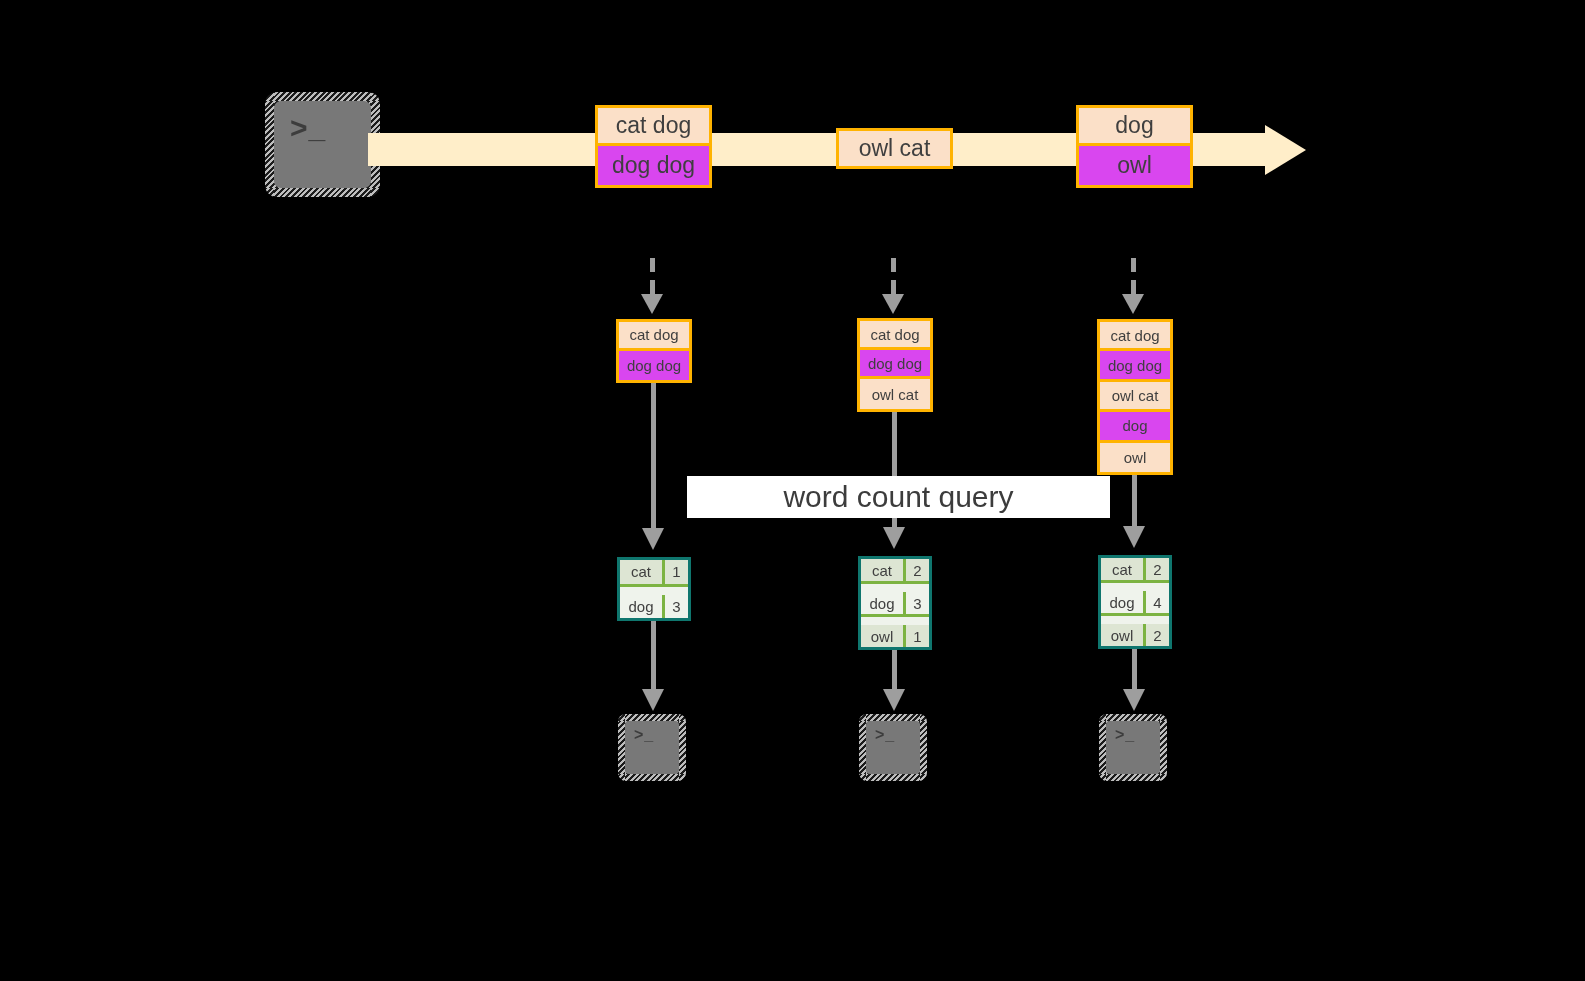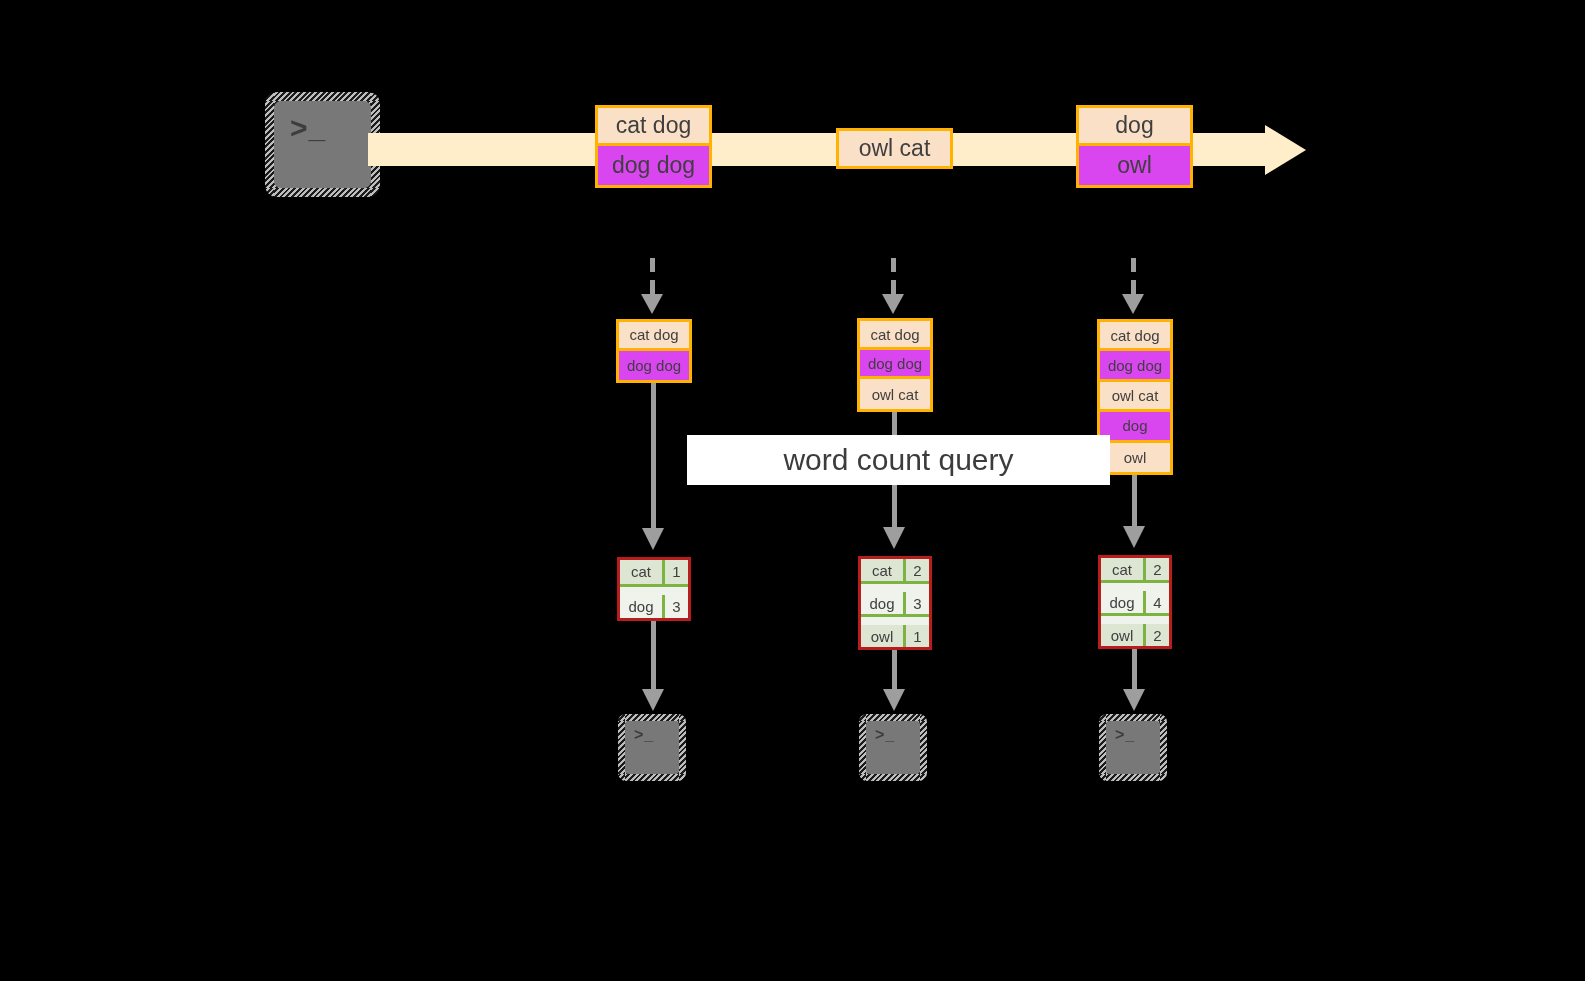--- a/index.html
+++ b/index.html
@@ -83,21 +83,21 @@
     border-bottom: 3px solid #ffb300;
   }
   .rec-row:last-child { border-bottom: none; }
   .rec-row.dark  { background: #fbe0c8; }
   .rec-row.light { background: #d946ef; }
 
   
   .cnt-table {
     position: absolute;
     box-sizing: border-box;
-    border: 3px solid #b91c1c;
+    border: 3px solid #0f766e;
     background: #eff3ec;
     display: flex;
     flex-direction: column;
     gap: 8px;
   }
   .cnt-row {
     display: flex;
     flex: 1 1 auto;
     border-bottom: 3px solid #7cb342;
   }
@@ -269,15 +269,15 @@
   </div>
 
   <div class="conn-line" style="left:1132px; top:649px; height:44px;"></div>
   <div class="conn-head" style="left:1123px; top:689px; border-width:22px 11px 0 11px;"></div>
 
   <div class="terminal" style="left:1099px; top:714px; width:68px; height:67px; border-width:7px; border-radius:8px;">
     <div class="inner" style="border-radius:4px;"></div>
     <div class="prompt" style="font-size:16px; padding:5px 0 0 9px;">&gt;_</div>
   </div>
 
-  <div class="query-band" style="left:687px; top:435px; width:423px; height:50px; font-size:30px;">word count query</div>
+  <div class="query-band" style="left:687px; top:476px; width:423px; height:42px; font-size:30px;">word count query</div>
 
 </div>
 
 </body></html>

